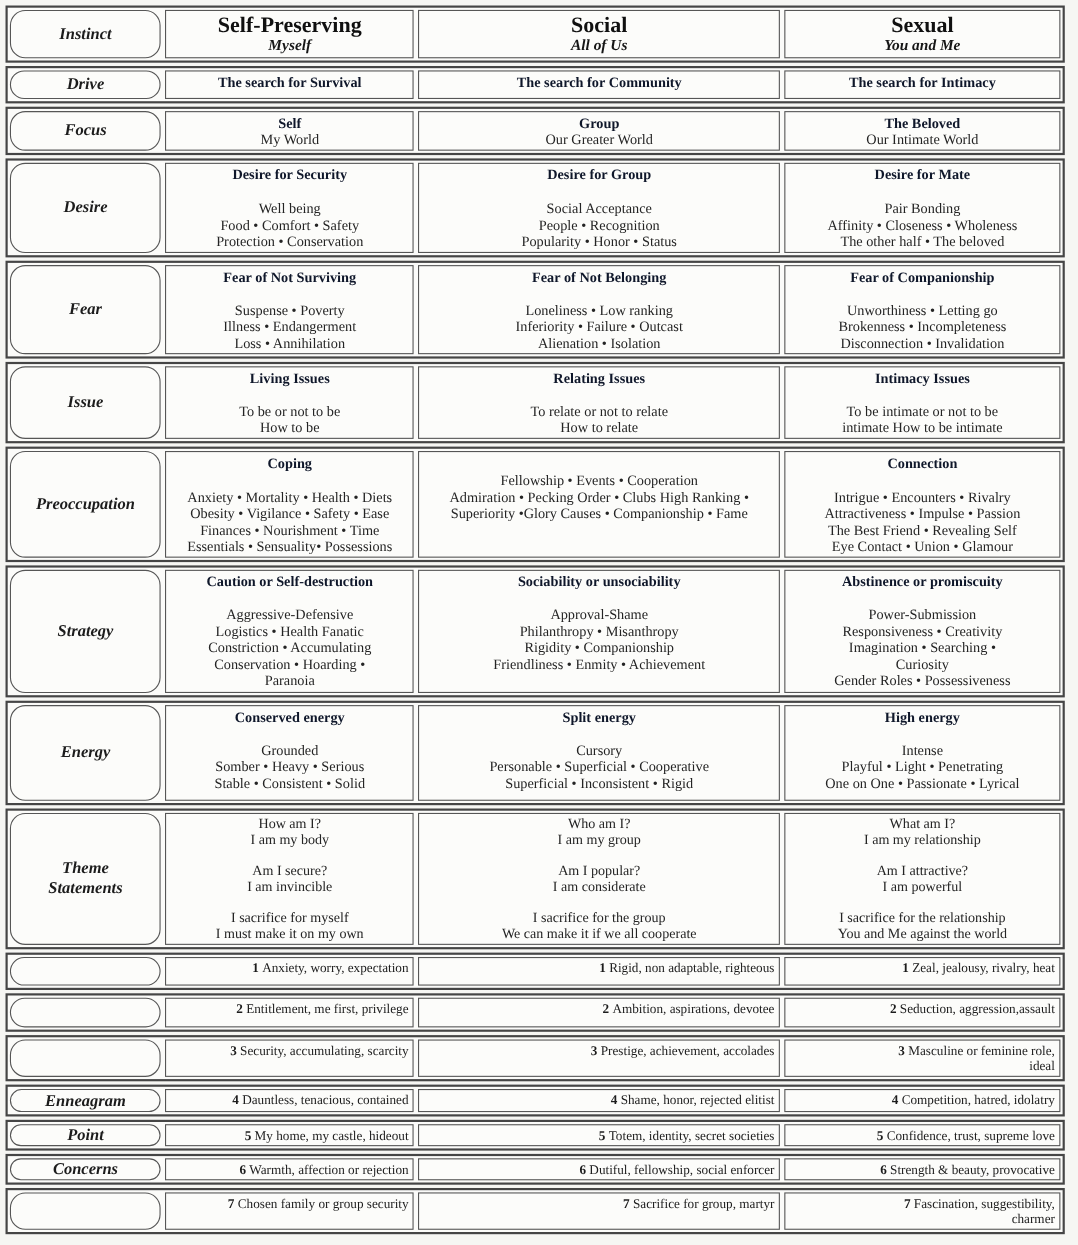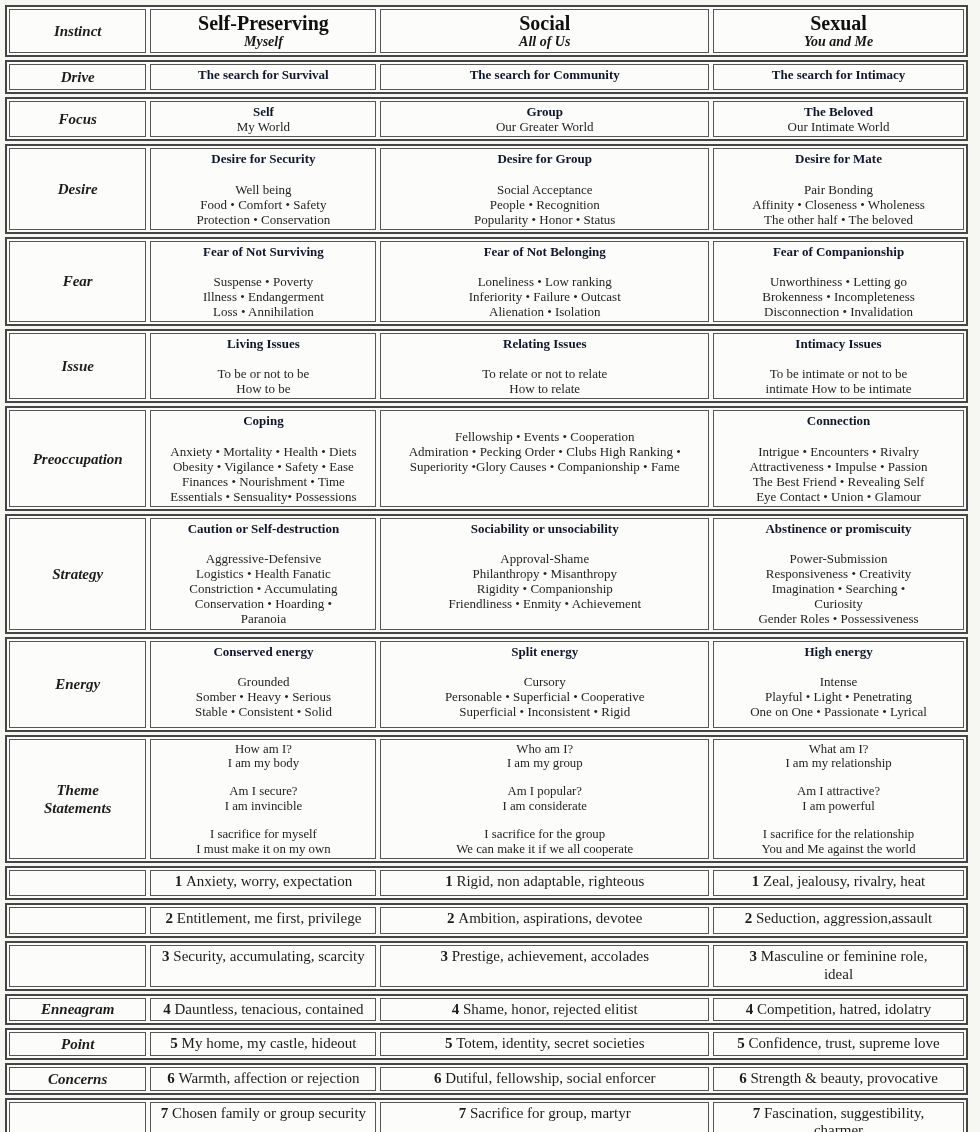--- a/index.html
+++ b/index.html
@@ -24,36 +24,36 @@
     border:1px solid #565656;
     margin:2px;
     background:#fcfcfa;
     box-sizing:border-box;
     overflow:hidden;
   }
   .label-cell{
     display:flex;align-items:center;justify-content:center;
     font-weight:bold;font-style:italic;
     font-size:15px;line-height:1.2;
-    text-align:center;white-space:pre-line;
+    text-align:center;white-space:pre-line;border-radius:14px;
   }
   .content-cell{
     text-align:center;
     font-size:13px;line-height:1.16;
     padding:2px 14px;
   }
   .cell-head{font-weight:bold;color:#0f172a;}
   .cell-body{white-space:pre-line;color:#242424;}
   .hdr{min-height:46px;}
   .hdr-title{font-size:20px;font-weight:bold;line-height:1.05;margin-top:1px;color:#101010;}
   .hdr-sub{font-size:14px;font-weight:bold;font-style:italic;color:#161616;}
   .theme .cell-body{line-height:1.12;font-size:12.8px;}
   .point-cell{
-    text-align:center;
-    font-size:15px;line-height:1.18;
+    text-align:right;
+    font-size:12px;line-height:1.18;
     padding:2px 4px;
   }
   .point-num{font-weight:bold;}
   .point-text{white-space:pre-line;}
 </style>
 </head>
 <body>
 
 <div id="table">
 

